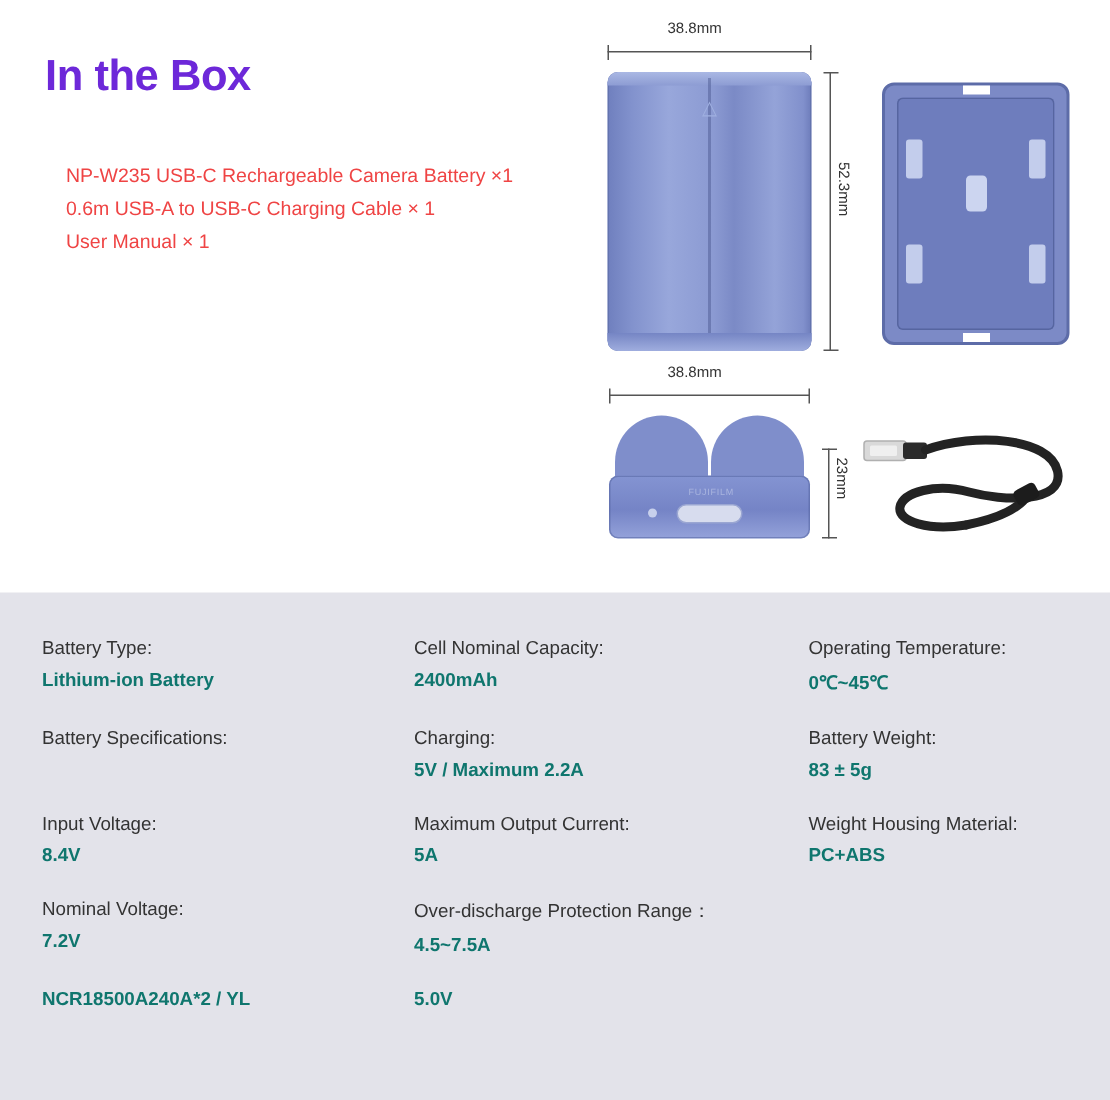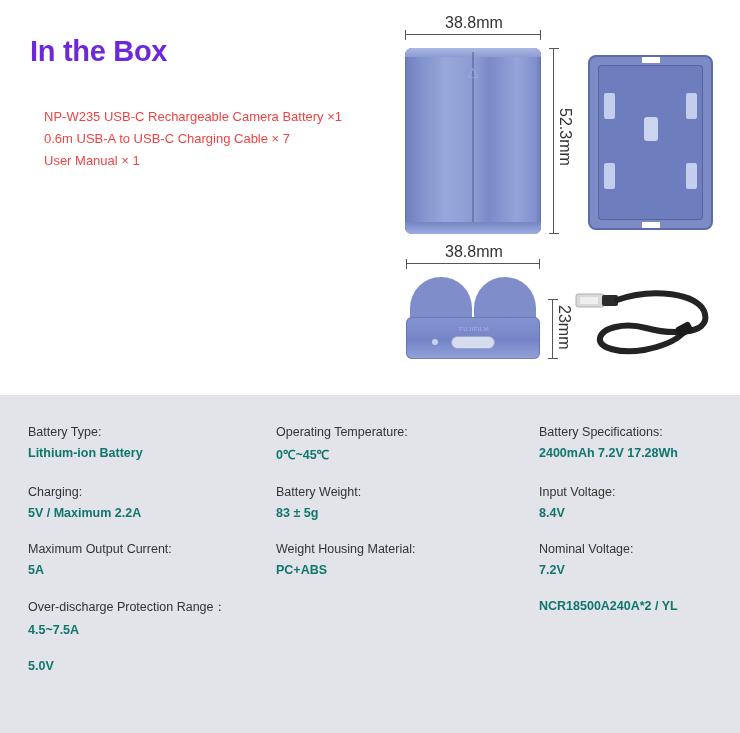--- a/index.html
+++ b/index.html
@@ -41,21 +41,21 @@
     top: 106px;
     font-size: 13px;
     line-height: 22px;
     color: #ef4444;
   }
   #contents-list div { white-space: nowrap; }
 
   
   .dim-label {
     position: absolute;
-    font-size: 16px;
+    font-size: 10px;
     color: #333;
     white-space: nowrap;
   }
   .dim-label.vertical {
     writing-mode: vertical-rl;
     text-orientation: mixed;
   }
   .dim-line-h {
     position: absolute;
     border-top: 1px solid #555;
@@ -275,21 +275,21 @@
 </style>
 </head>
 <body>
 
 <div id="top-section">
 
   <div id="page-title">In the Box</div>
 
   <div id="contents-list">
     <div>NP-W235 USB-C Rechargeable Camera Battery ×1</div>
-    <div>0.6m USB-A to USB-C Charging Cable × 7</div>
+    <div>0.6m USB-A to USB-C Charging Cable × 1</div>
     <div>User Manual × 1</div>
   </div>
 
   <div class="dim-label" style="left:445px; top:14px;">38.8mm</div>
   <div class="dim-line-h" style="left:405px; top:34px; width:136px;"></div>
 
   <div id="battery-front">
     <div class="top-edge"></div>
     <div class="seam"></div>
     <div class="arrow">△</div>
@@ -339,27 +339,30 @@
 </div>
 
 <div id="spec-panel">
   <div id="spec-grid">
 
     <div class="spec-item">
       <div class="spec-label">Battery Type:</div>
       <div class="spec-value">Lithium-ion Battery</div>
     </div>
     <div class="spec-item">
+      <div class="spec-label">Cell Nominal Capacity:</div>
+      <div class="spec-value">2400mAh</div>
+    </div>
+    <div class="spec-item">
       <div class="spec-label">Operating Temperature:</div>
       <div class="spec-value">0℃~45℃</div>
     </div>
 
     <div class="spec-item">
       <div class="spec-label">Battery Specifications:</div>
-      <div class="spec-value">2400mAh 7.2V 17.28Wh</div>
     </div>
     <div class="spec-item">
       <div class="spec-label">Charging:</div>
       <div class="spec-value">5V / Maximum 2.2A</div>
     </div>
     <div class="spec-item">
       <div class="spec-label">Battery Weight:</div>
       <div class="spec-value">83 ± 5g</div>
     </div>
 

